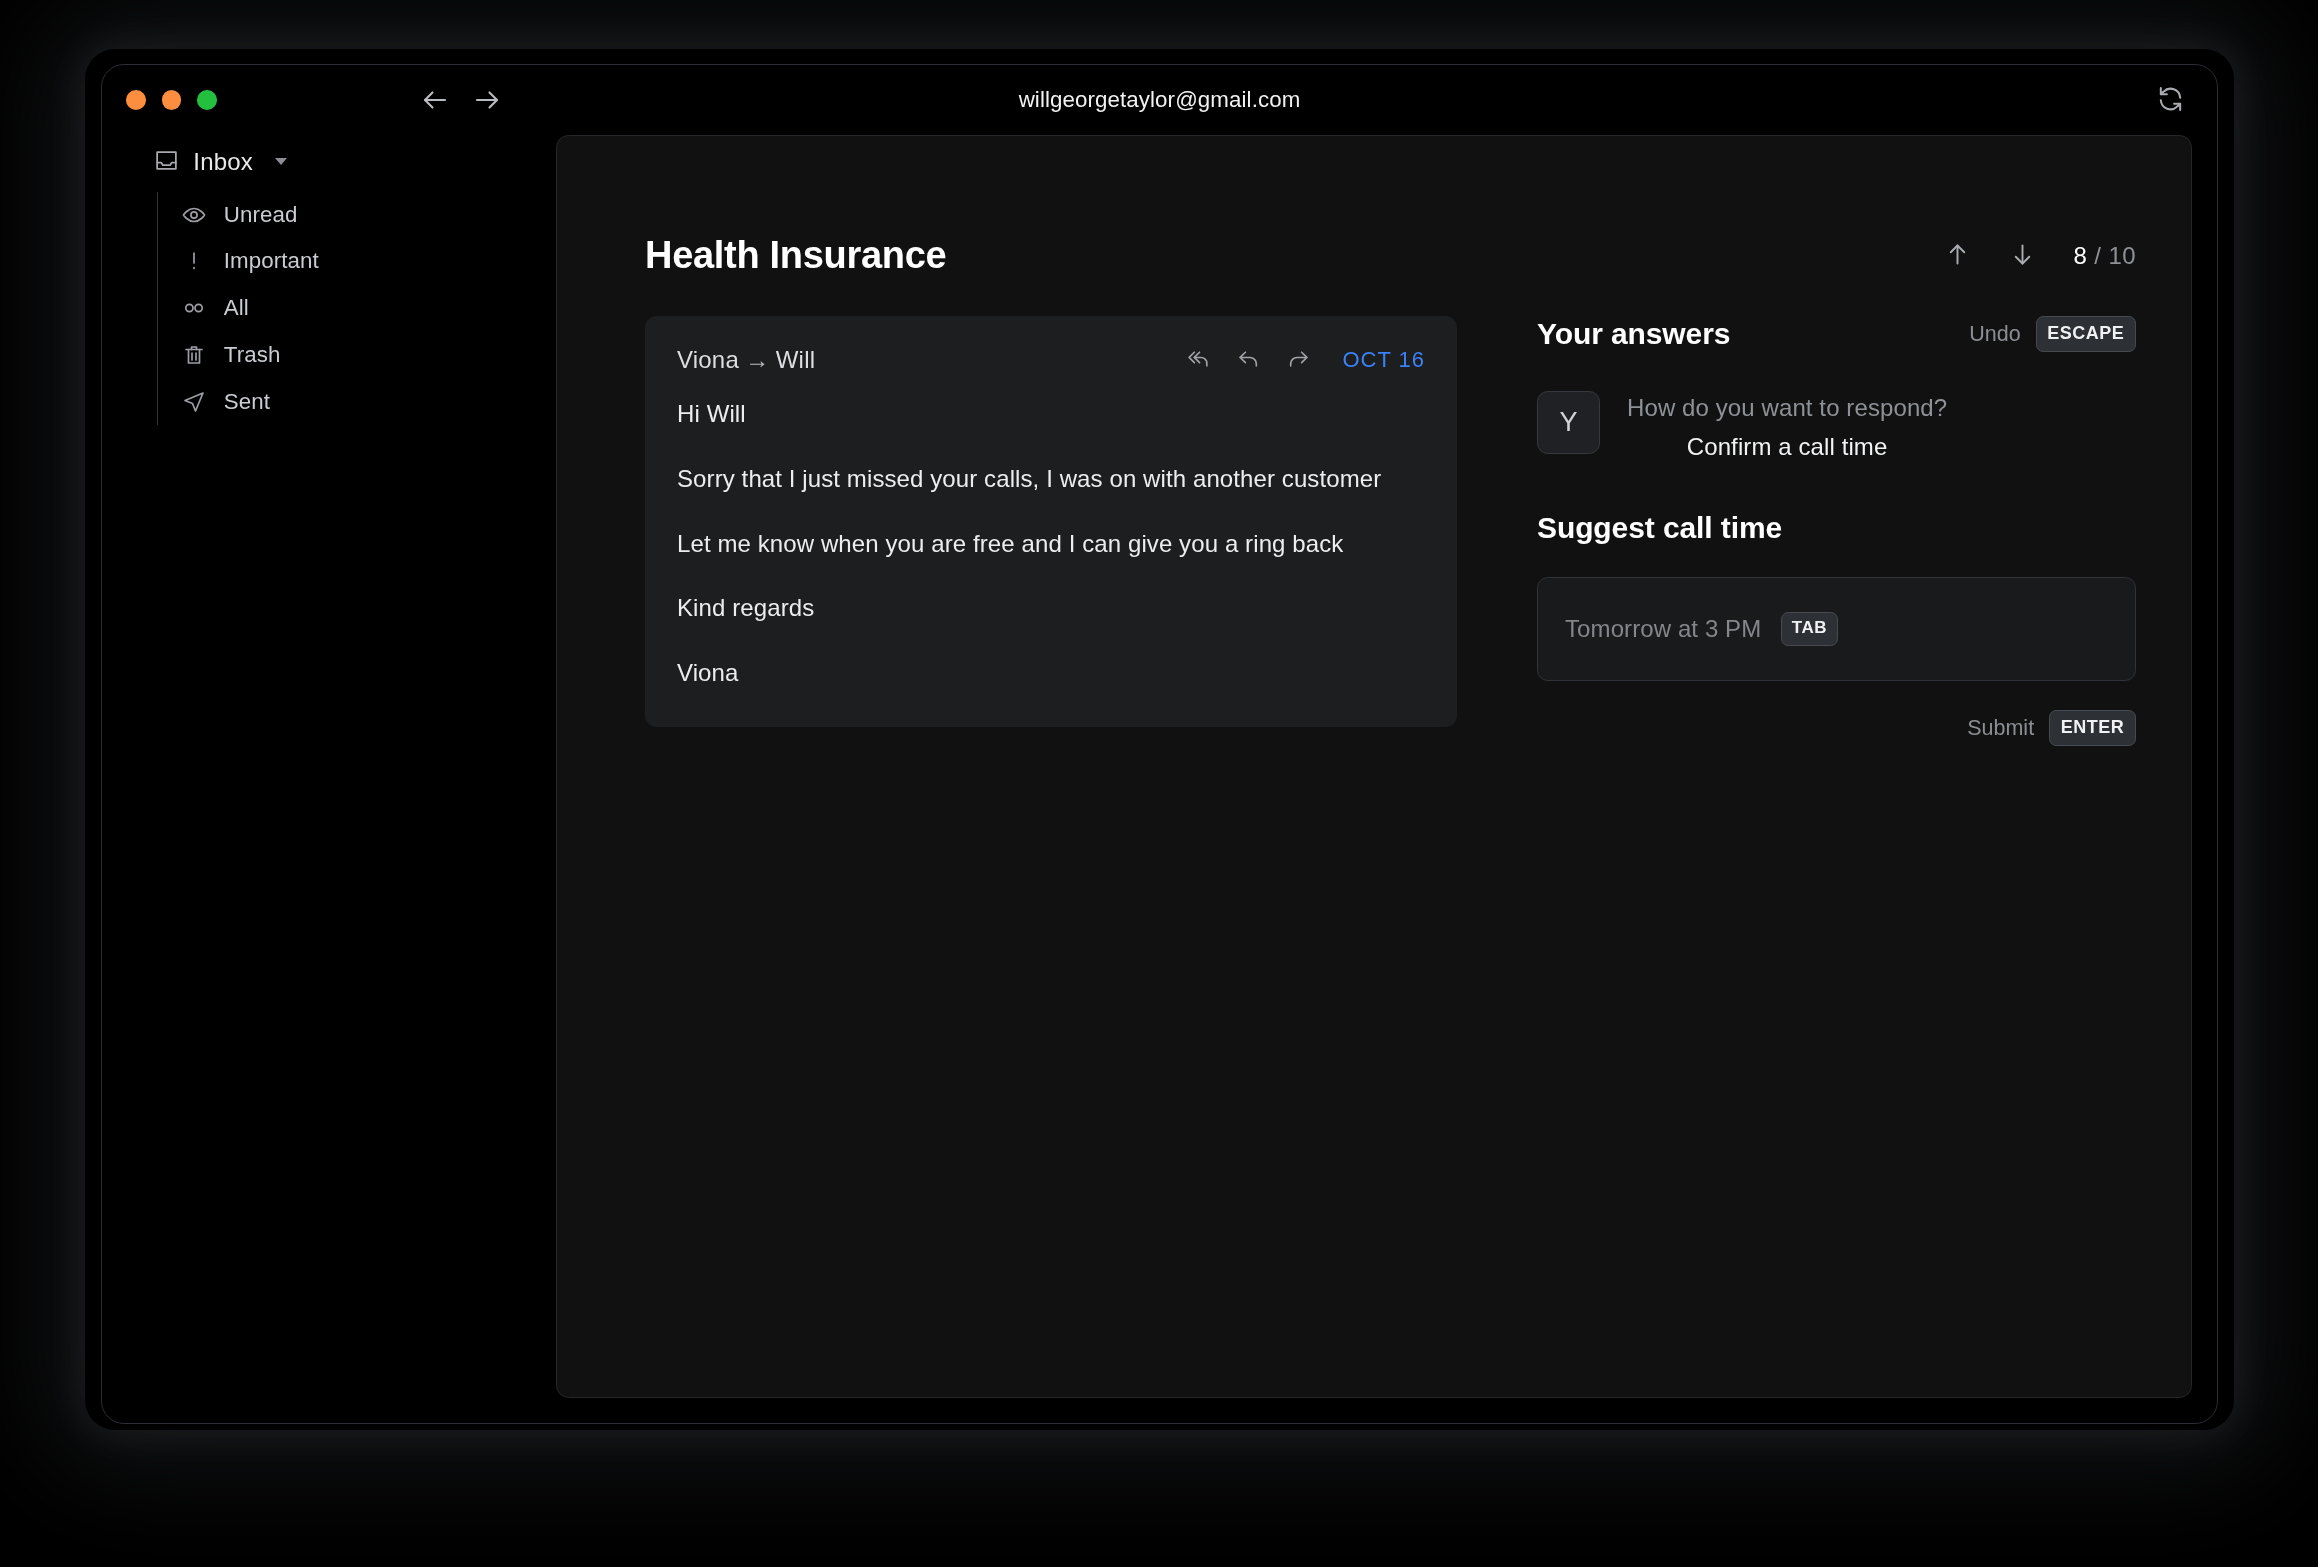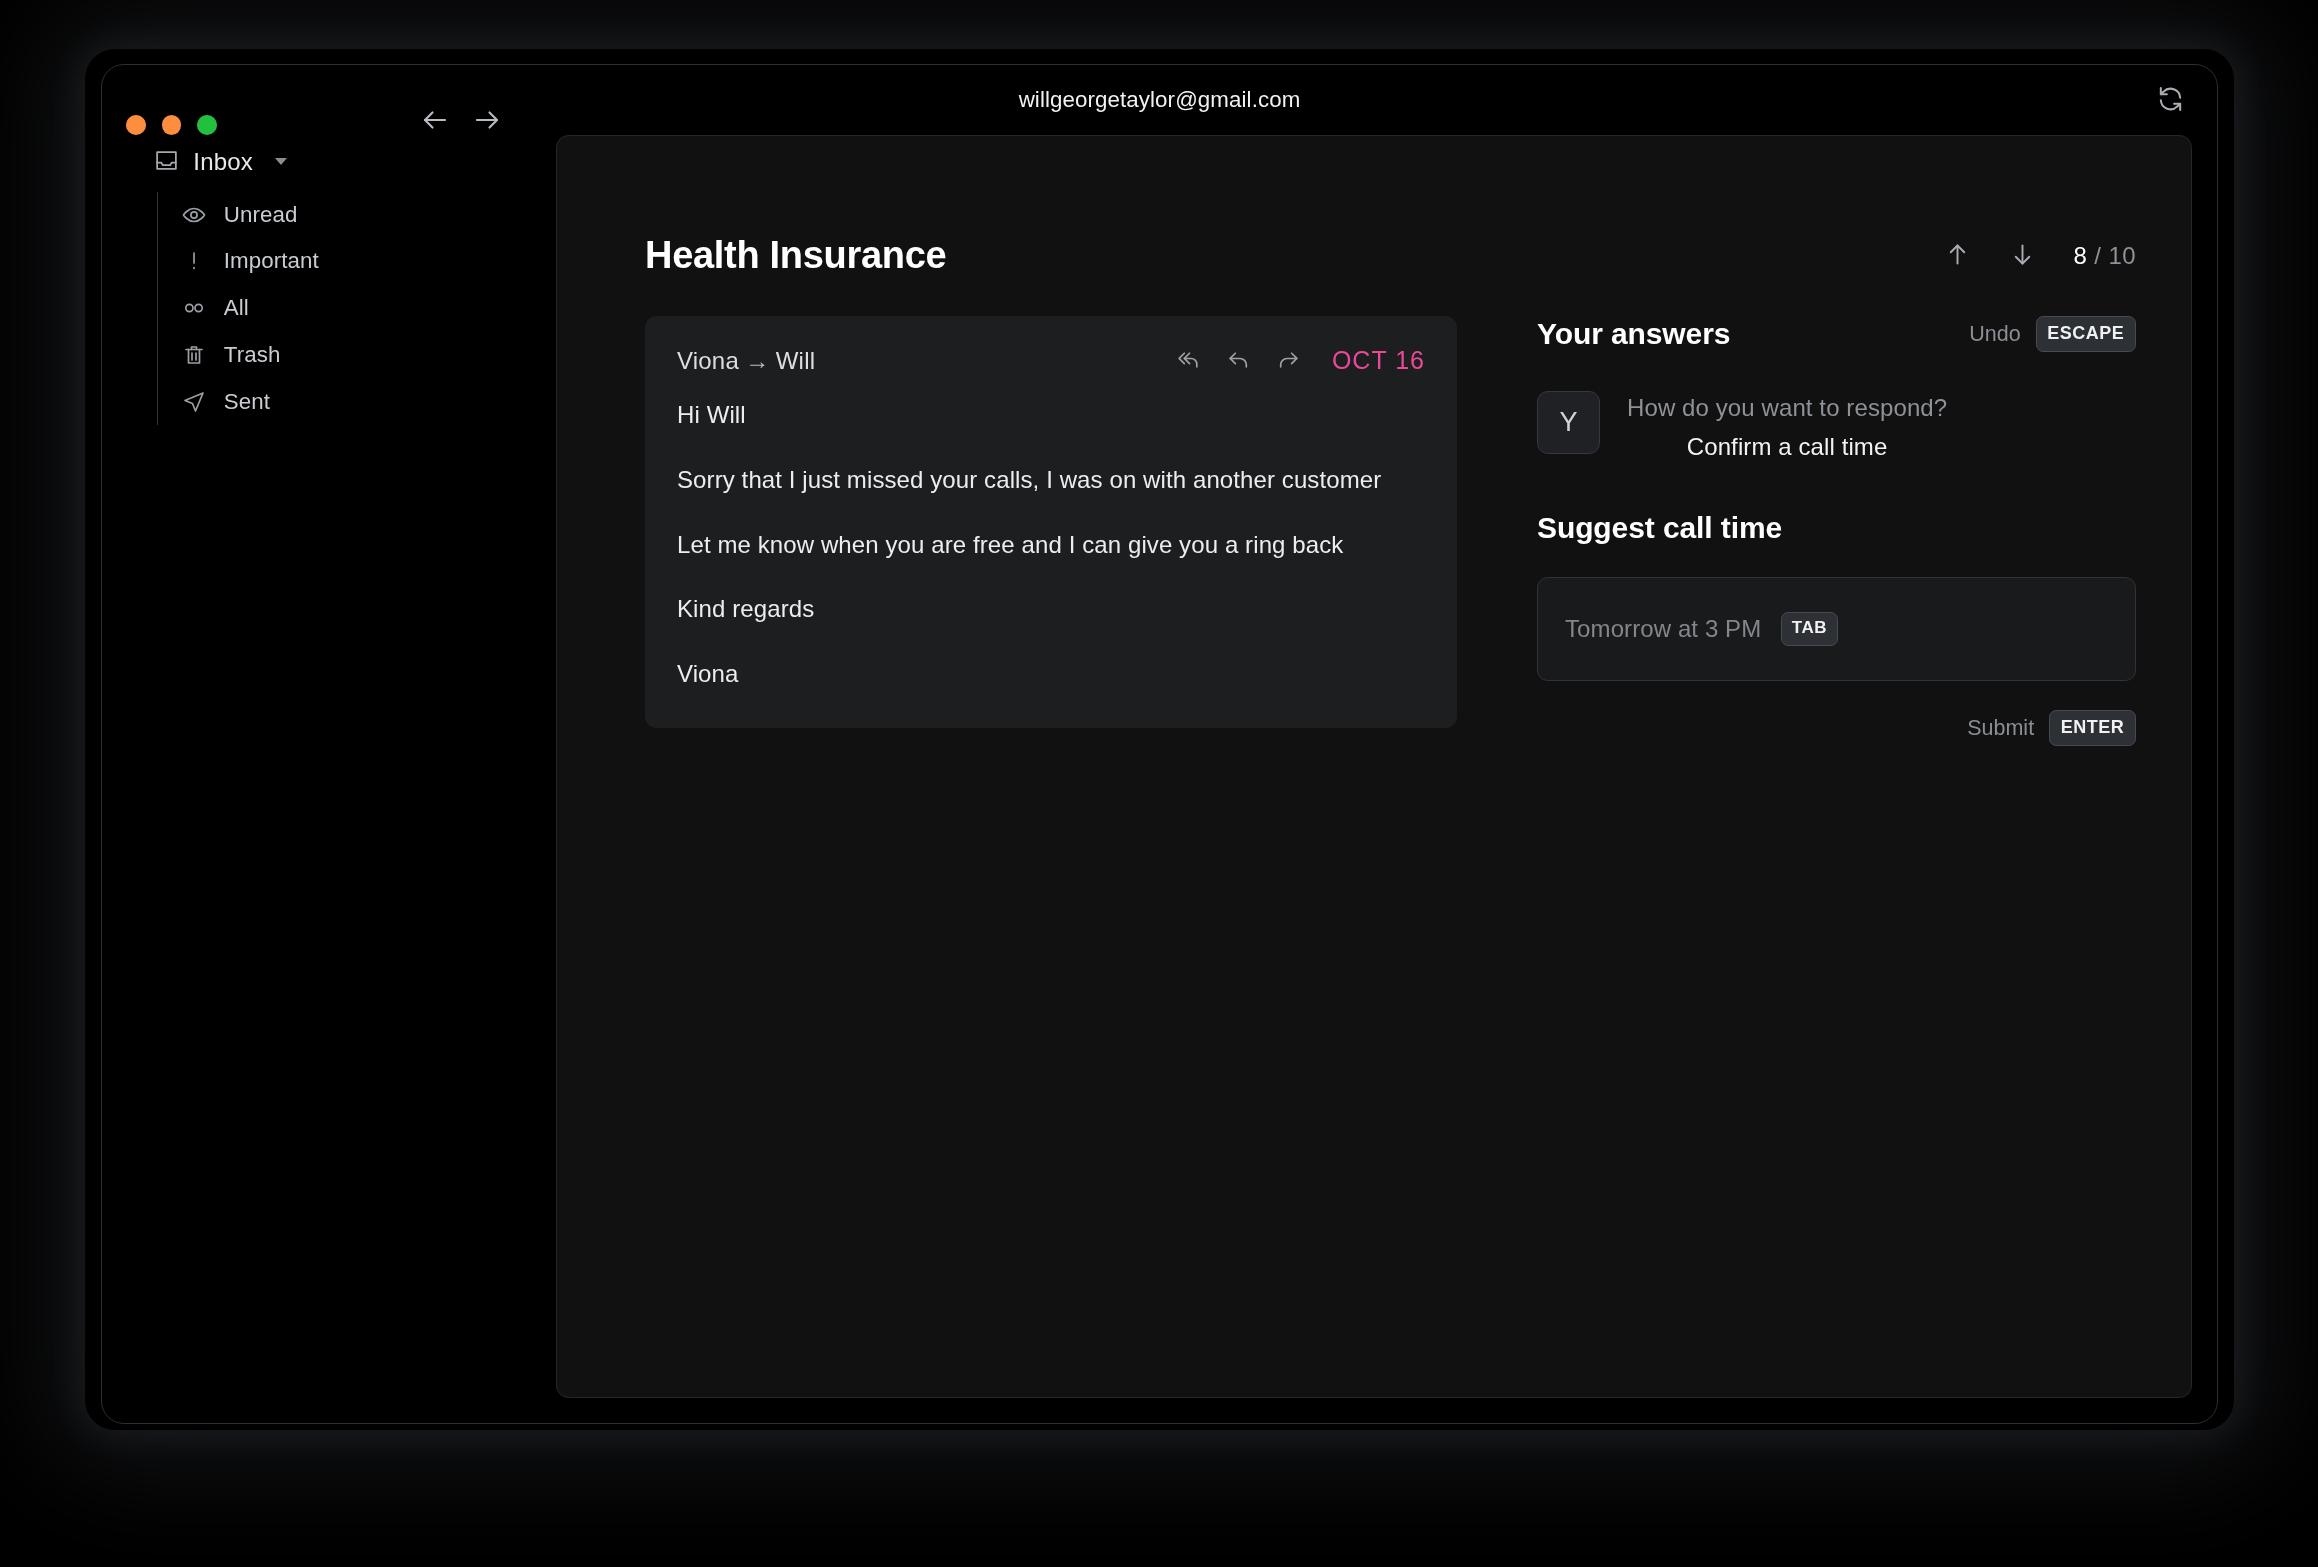--- a/index.html
+++ b/index.html
@@ -32,21 +32,21 @@
     border-radius:23px;
     border:0.9px solid #2b2e33;
     overflow:hidden;
     display:flex; flex-direction:column;
   }
 
   
   .titlebar {
     position:relative;
     height:70px; flex:0 0 70px;
-    display:flex; align-items:flex-end;
+    display:flex; align-items:center;
   }
   .lights { display:flex; gap:16px; margin-left:24px; }
   .light { width:19.7px; height:19.7px; border-radius:50%; }
   .l-close { background:#fd8e3f; }
   .l-min   { background:#fd8e3f; }
   .l-max   { background:#23c councils; }
   .l-max   { background:#23c03f; }
   .navarrows {
     margin-left:203px;
     display:flex; gap:22.3px; align-items:center;
@@ -150,21 +150,21 @@
     background:#1d1e20;
     border-radius:11.6px;
     padding:30px 32px 36px 32px;
   }
   .cardHead { display:flex; align-items:center; margin-bottom:23px; }
   .parties { font-size:24px; color:#dcdee1; letter-spacing:0.2px; }
   .parties .arrow { color:#b9bcc1; margin:0 6.3px; }
   .cardActions { margin-left:auto; display:flex; align-items:center; gap:25px; }
   .cardActions .act { display:flex; align-items:center; }
   .date {
-    font-size:25px; color:#ec4899; letter-spacing:1px;
+    font-size:22px; color:#3b82f6; letter-spacing:1px;
     margin-left:6px;
   }
   .mailBody p {
     font-size:24px; color:#eceded; line-height:1.45;
     margin-bottom:30px; max-width:742px;
     letter-spacing:0.1px;
   }
   .mailBody p:last-child { margin-bottom:0; }
 
   

